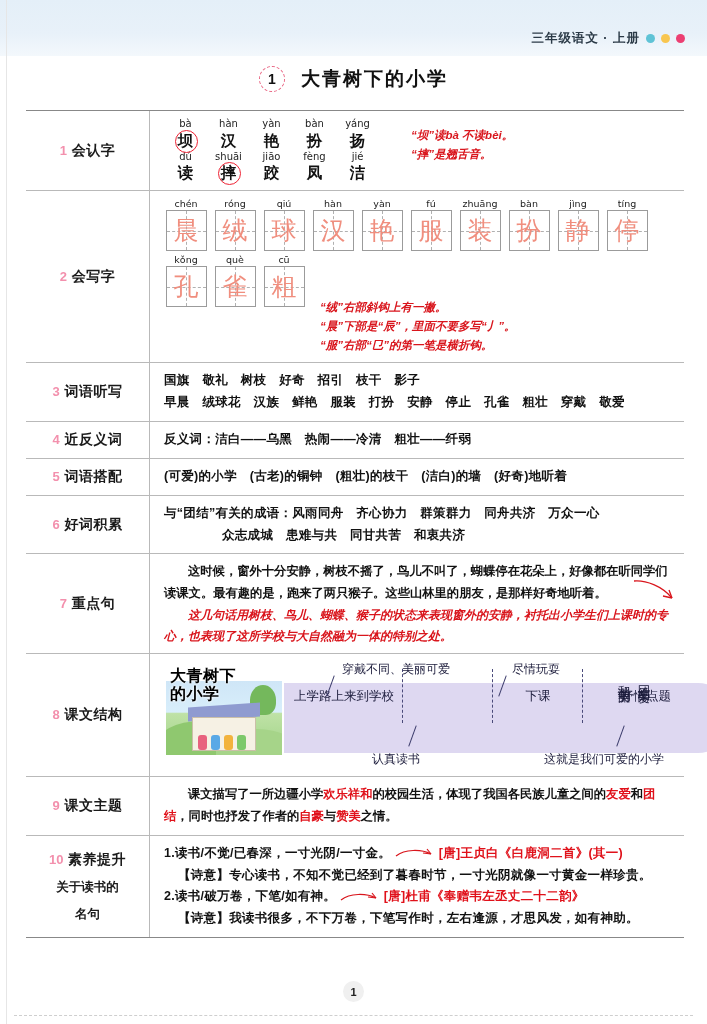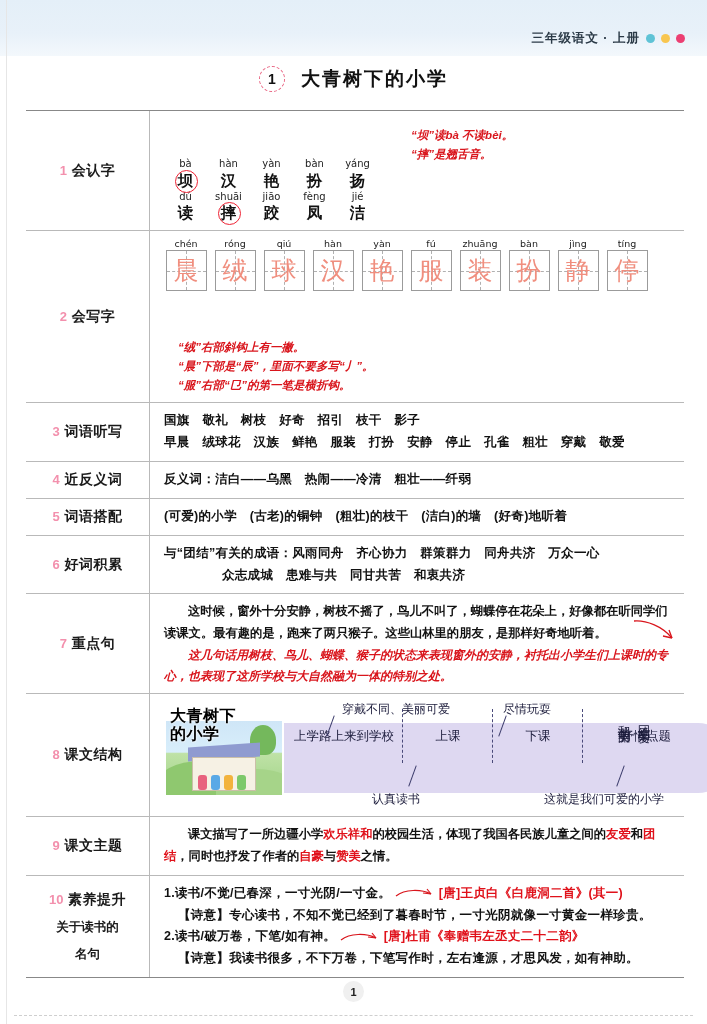--- a/index.html
+++ b/index.html
@@ -70,21 +70,21 @@
 
   
   .pybox { display: inline-flex; flex-direction: column; align-items: center; margin-right: 18px; }
   .py { font-size: 10px; color: #222; font-family: "DejaVu Sans", sans-serif; line-height: 1.25; }
   .hz { font-size: 15.5px; font-weight: bold; color: #111; line-height: 1.3; position: relative; }
   .hz.circled::after {
     content: ""; position: absolute; left: 50%; top: 50%;
     width: 21px; height: 21px; margin-left: -10.5px; margin-top: -11px;
     border: 1.4px solid #e23; border-radius: 50%;
   }
-  .recog-grid { display: flex; flex-wrap: wrap; width: 215px; margin-top: 40px; }
+  .recog-grid { display: flex; flex-wrap: wrap; width: 215px; }
   .recog-grid .pybox { width: 43px; margin-right: 0; }
   .annot-red {
     color: #d9151c; font-size: 11.5px; font-weight: bold;
     line-height: 1.65; font-style: italic;
   }
   .row1-flex { display: flex; align-items: flex-start; }
   .row1-annot { margin-left: 32px; padding-top: 8px; }
 
   
   .write-line { display: flex; gap: 5px; margin-bottom: 3px; }
@@ -357,20 +357,46 @@
             <div class="wcell">
               <div class="wpy">tíng</div>
               <div class="tzg">
                 <span class="v"></span>
                 <span class="h"></span>
                 <div class="ch">停</div>
               </div>
             </div>
           </div>
         <div class="row2-flex">
+          <div class="write-line" id="write-line-2">
+              <div class="wcell">
+                <div class="wpy">kǒng</div>
+                <div class="tzg">
+                  <span class="v"></span>
+                  <span class="h"></span>
+                  <div class="ch">孔</div>
+                </div>
+              </div>
+              <div class="wcell">
+                <div class="wpy">què</div>
+                <div class="tzg">
+                  <span class="v"></span>
+                  <span class="h"></span>
+                  <div class="ch">雀</div>
+                </div>
+              </div>
+              <div class="wcell">
+                <div class="wpy">cū</div>
+                <div class="tzg">
+                  <span class="v"></span>
+                  <span class="h"></span>
+                  <div class="ch">粗</div>
+                </div>
+              </div>
+            </div>
           <div class="annot-red row2-annot">
             <div>“绒”右部斜钩上有一撇。</div>
             <div>“晨”下部是“辰”，里面不要多写“丿”。</div>
             <div>“服”右部“㔾”的第一笔是横折钩。</div>
           </div>
         </div>
       </div>
     </div>
 
     <div class="row">
@@ -466,35 +492,32 @@
               <div>的小学</div>
             </div>
 
           <div class="bar"></div>
 
           <div class="seg" id="seg0" style="left:124px; width:112px;">
               <div>上学路上</div>
               <div>来到学校</div>
             </div>
           <div class="divider" style="left:238px;"></div>
-          <div class="seg" id="seg1" style="left:242px; width:84px;">
-              <div>上课</div>
-            </div>
           <div class="divider" style="left:328px;"></div>
           <div class="seg" id="seg2" style="left:332px; width:84px;">
               <div>下课</div>
             </div>
           <div class="divider" style="left:418px;"></div>
           <div class="seg" id="seg3" style="left:422px; width:120px;">
               <div>抒情点题</div>
             </div>
 
           <div class="note-top" style="left:178px; top:0px;">穿戴不同、美丽可爱</div>
           <div class="leader" style="left:166px; top:14px;"></div>
-          <div class="note-top" style="left:339px; top:0px;">尽情玩耍</div>
+          <div class="note-top" style="left:348px; top:0px;">尽情玩耍</div>
           <div class="leader" style="left:338px; top:14px;"></div>
 
           <div class="note-bot" style="left:208px; top:90px;">认真读书</div>
           <div class="leader" style="left:248px; top:64px;"></div>
           <div class="note-bot" style="left:380px; top:90px;">这就是我们可爱的小学</div>
           <div class="leader" style="left:456px; top:64px;"></div>
 
           <div class="vtext" style="right:22px; top:14px;">团结友爱</div>
           <div class="vtext" style="right:42px; top:14px;">和谐美丽</div>
         </div>

